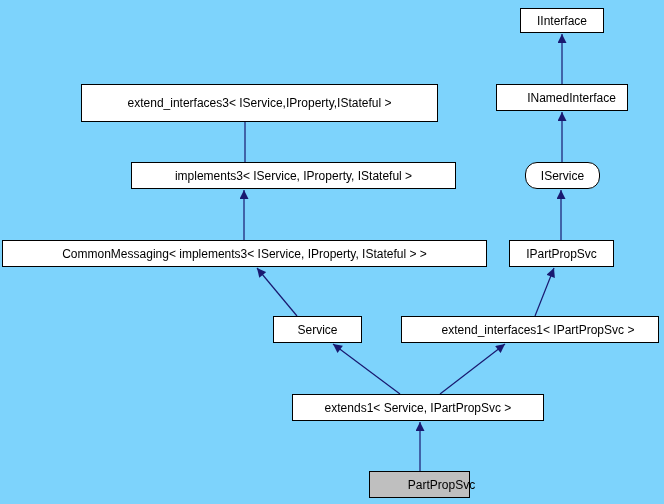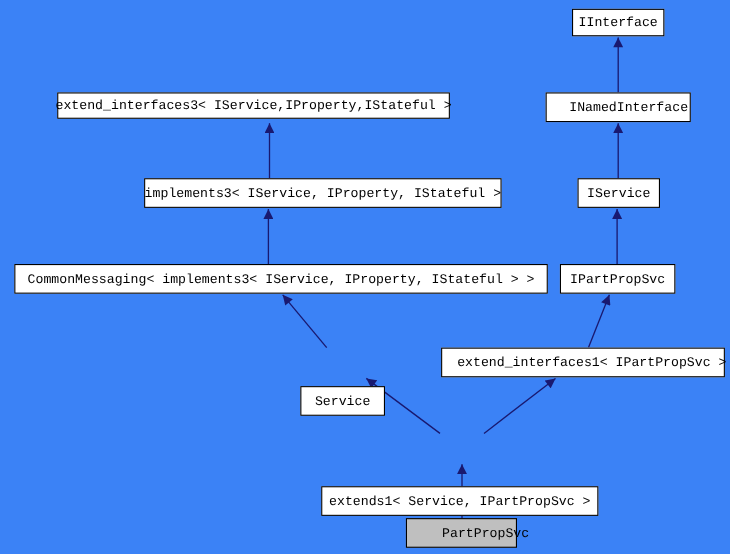--- a/index.html
+++ b/index.html
@@ -4,22 +4,22 @@
 <style>
   html, body {
     margin: 0;
     padding: 0;
     background: #ffffff;
   }
   .canvas {
     position: relative;
     width: 664px;
     height: 504px;
-    background: #3b82f6;
-    font-family: Liberation Mono, monospace;
+    background: #7dd3fc;
+    font-family: Liberation Sans, sans-serif;
     overflow: hidden;
   }
   .edges {
     position: absolute;
     left: 0;
     top: 0;
     width: 664px;
     height: 504px;
     z-index: 0;
   }
@@ -35,29 +35,29 @@
     align-items: center;
     justify-content: center;
     z-index: 1;
   }
   .node.selected {
     background: #bfbfbf;
     padding-left: 44px;
   }
   
   .n-iinterface        { left: 520px; top:   8px; width:  84px; height: 25px; }
-  .n-extintf3          { left:  52px; top:  84px; width: 357px; height: 24px; }
+  .n-extintf3          { left:  81px; top:  84px; width: 357px; height: 38px; }
   .n-inamedinterface   { left: 496px; top:  84px; width: 132px; height: 27px; padding-left: 19px; }
   .n-implements3       { left:  83px; top: 162px; width: 325px; height: 27px; margin-left: 48px; }
-  .n-iservice          { left: 525px; top: 162px; width:  75px; height: 27px; }
-  .n-commonmessaging   { left:   13px; top: 240px; width: 485px; height: 27px; }
+  .n-iservice          { left: 525px; top: 162px; width:  75px; height: 27px; border-radius: 12px; }
+  .n-commonmessaging   { left:   2px; top: 240px; width: 485px; height: 27px; }
   .n-ipartpropsvc      { left: 509px; top: 240px; width: 105px; height: 27px; }
-  .n-service           { left: 273px; top: 316px; width:  77px; height: 27px; margin-top: 35px; }
+  .n-service           { left: 273px; top: 316px; width:  89px; height: 27px; }
   .n-extintf1          { left: 401px; top: 316px; width: 258px; height: 27px; padding-left: 16px; }
-  .n-extends1          { left: 292px; top: 394px; width: 252px; height: 27px; margin-top: 48px; }
+  .n-extends1          { left: 292px; top: 394px; width: 252px; height: 27px; }
   .n-partpropsvc       { left: 369px; top: 471px; width: 101px; height: 27px; }
   .edge-line {
     stroke: #191970;
     stroke-width: 1.2;
     fill: none;
   }
 </style>
 </head>
 <body>
 

